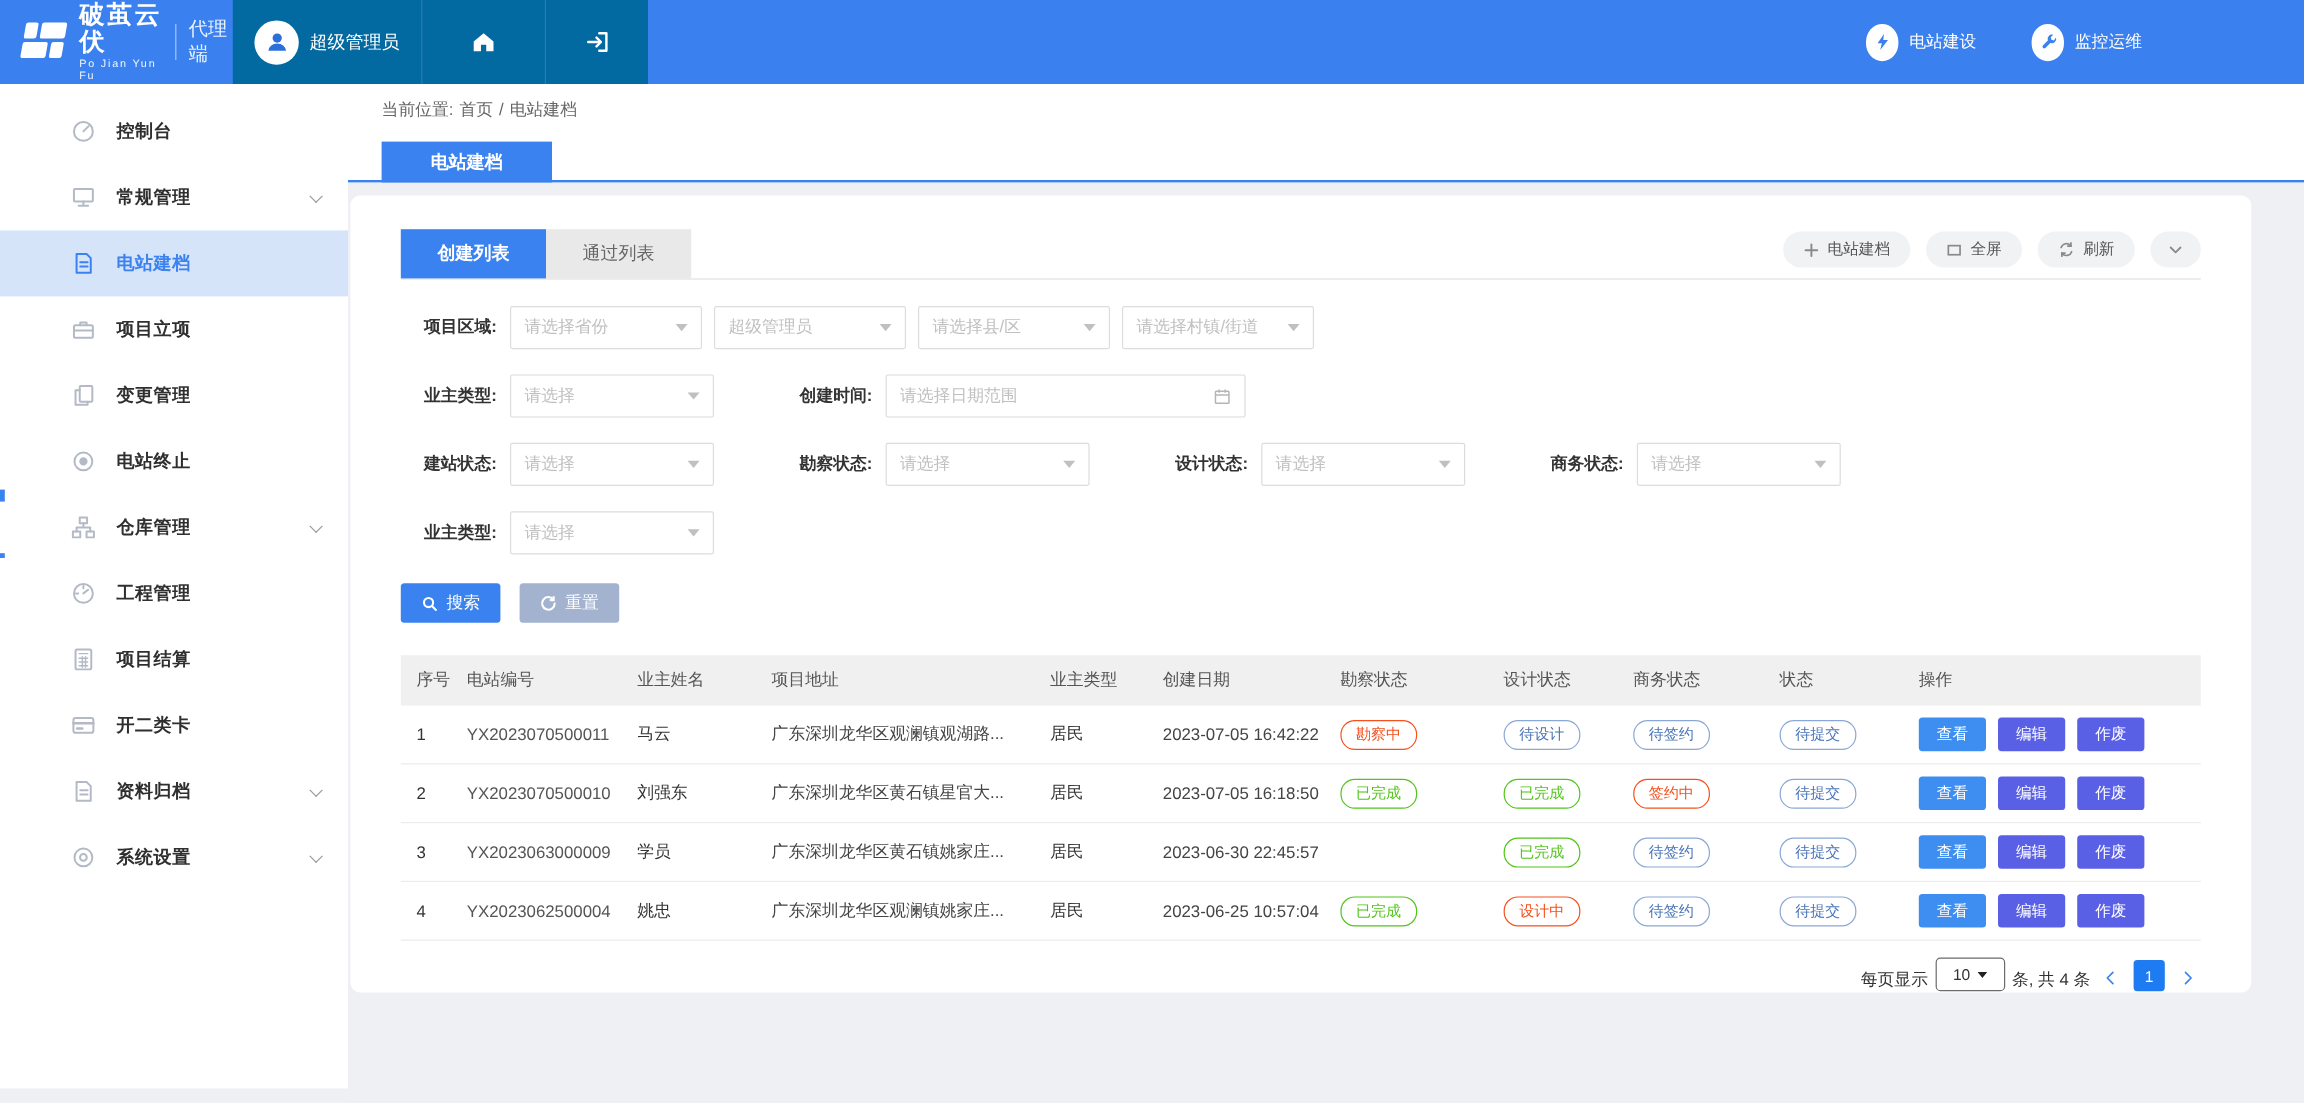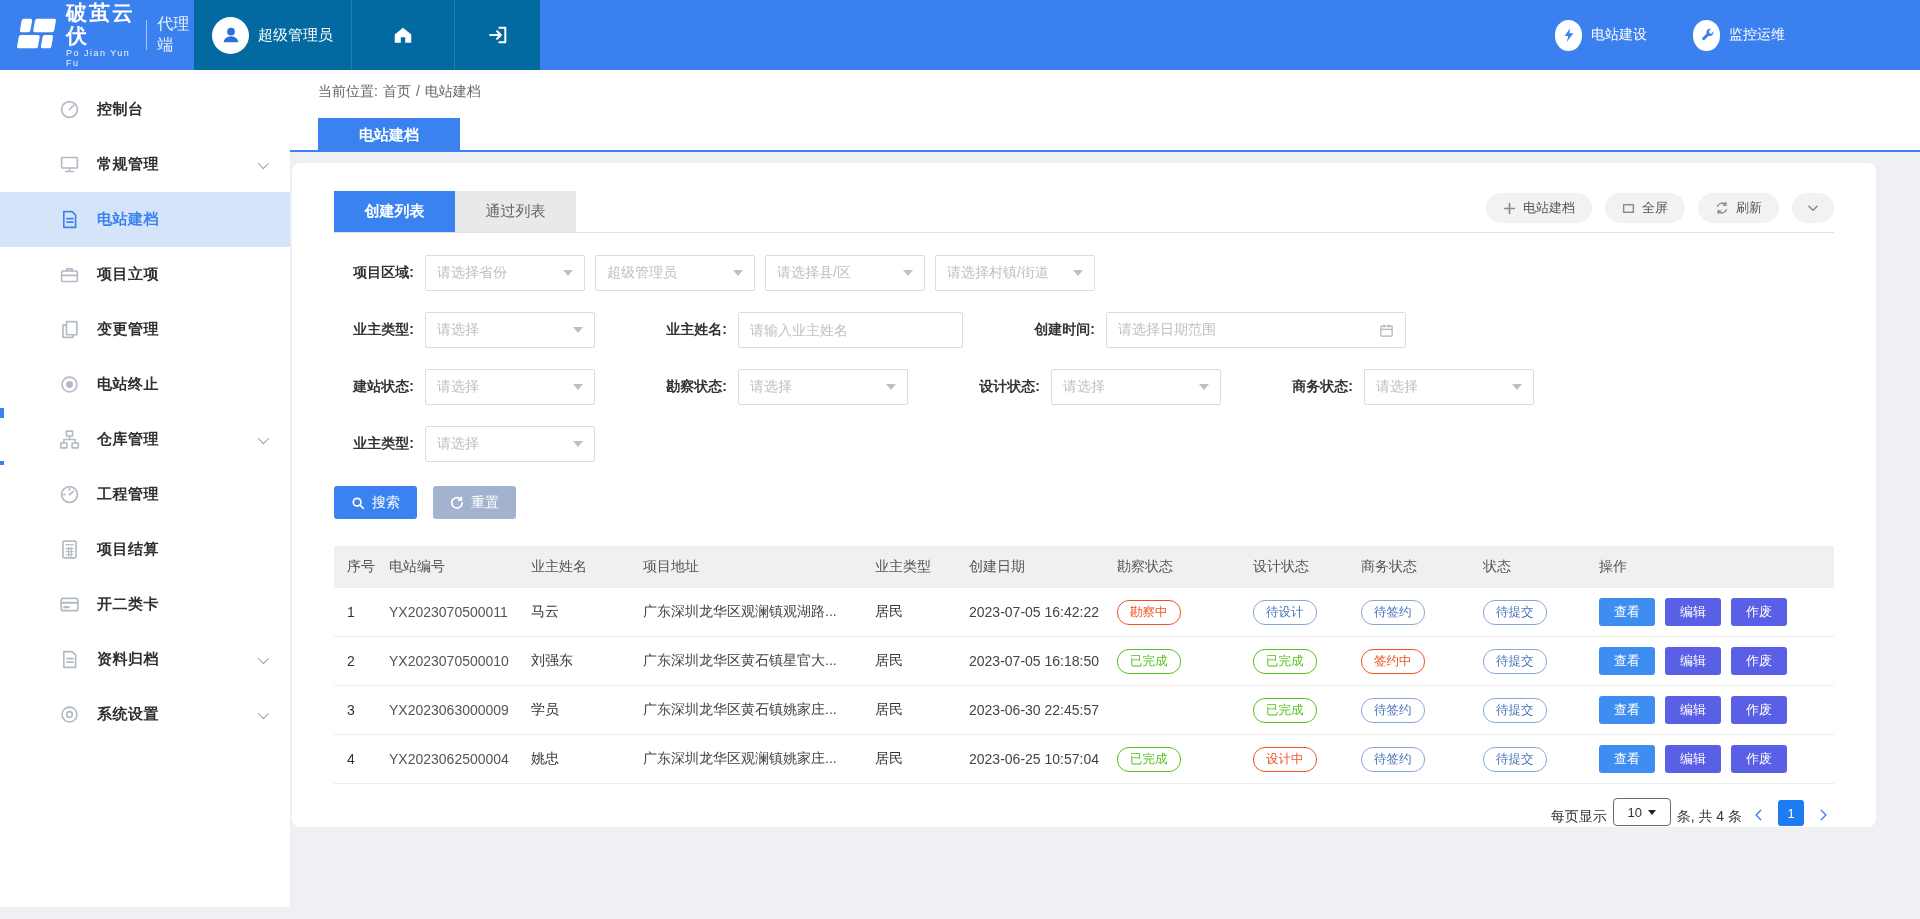--- a/index.html
+++ b/index.html
@@ -388,24 +388,20 @@
       </div>
 
       <div class="frow">
         <div class="fgroup">
           <span class="flabel">业主类型:</span>
           <div class="fselect" style="width:170px;">
             <span class="ph">请选择</span>
             <span class="caret"></span>
           </div>
         </div>
-        <div class="fgroup">
-          <span class="flabel">业主姓名:</span>
-          <input class="finput" style="width: 225px;" placeholder="请输入业主姓名">
-        </div>
         <div class="fgroup" style="margin-right:0;">
           <span class="flabel">创建时间:</span>
           <div class="fselect" style="width:300px;">
             <span class="ph">请选择日期范围</span>
             <svg class="date-ico" width="15" height="15" viewBox="0 0 24 24" fill="none" stroke="currentColor" stroke-width="2">
               <rect x="3" y="5" width="18" height="16" rx="1"></rect>
                 <path d="M8 2.5 V7 M16 2.5 V7 M3 10 H21"></path>
             </svg>
           </div>
         </div>

